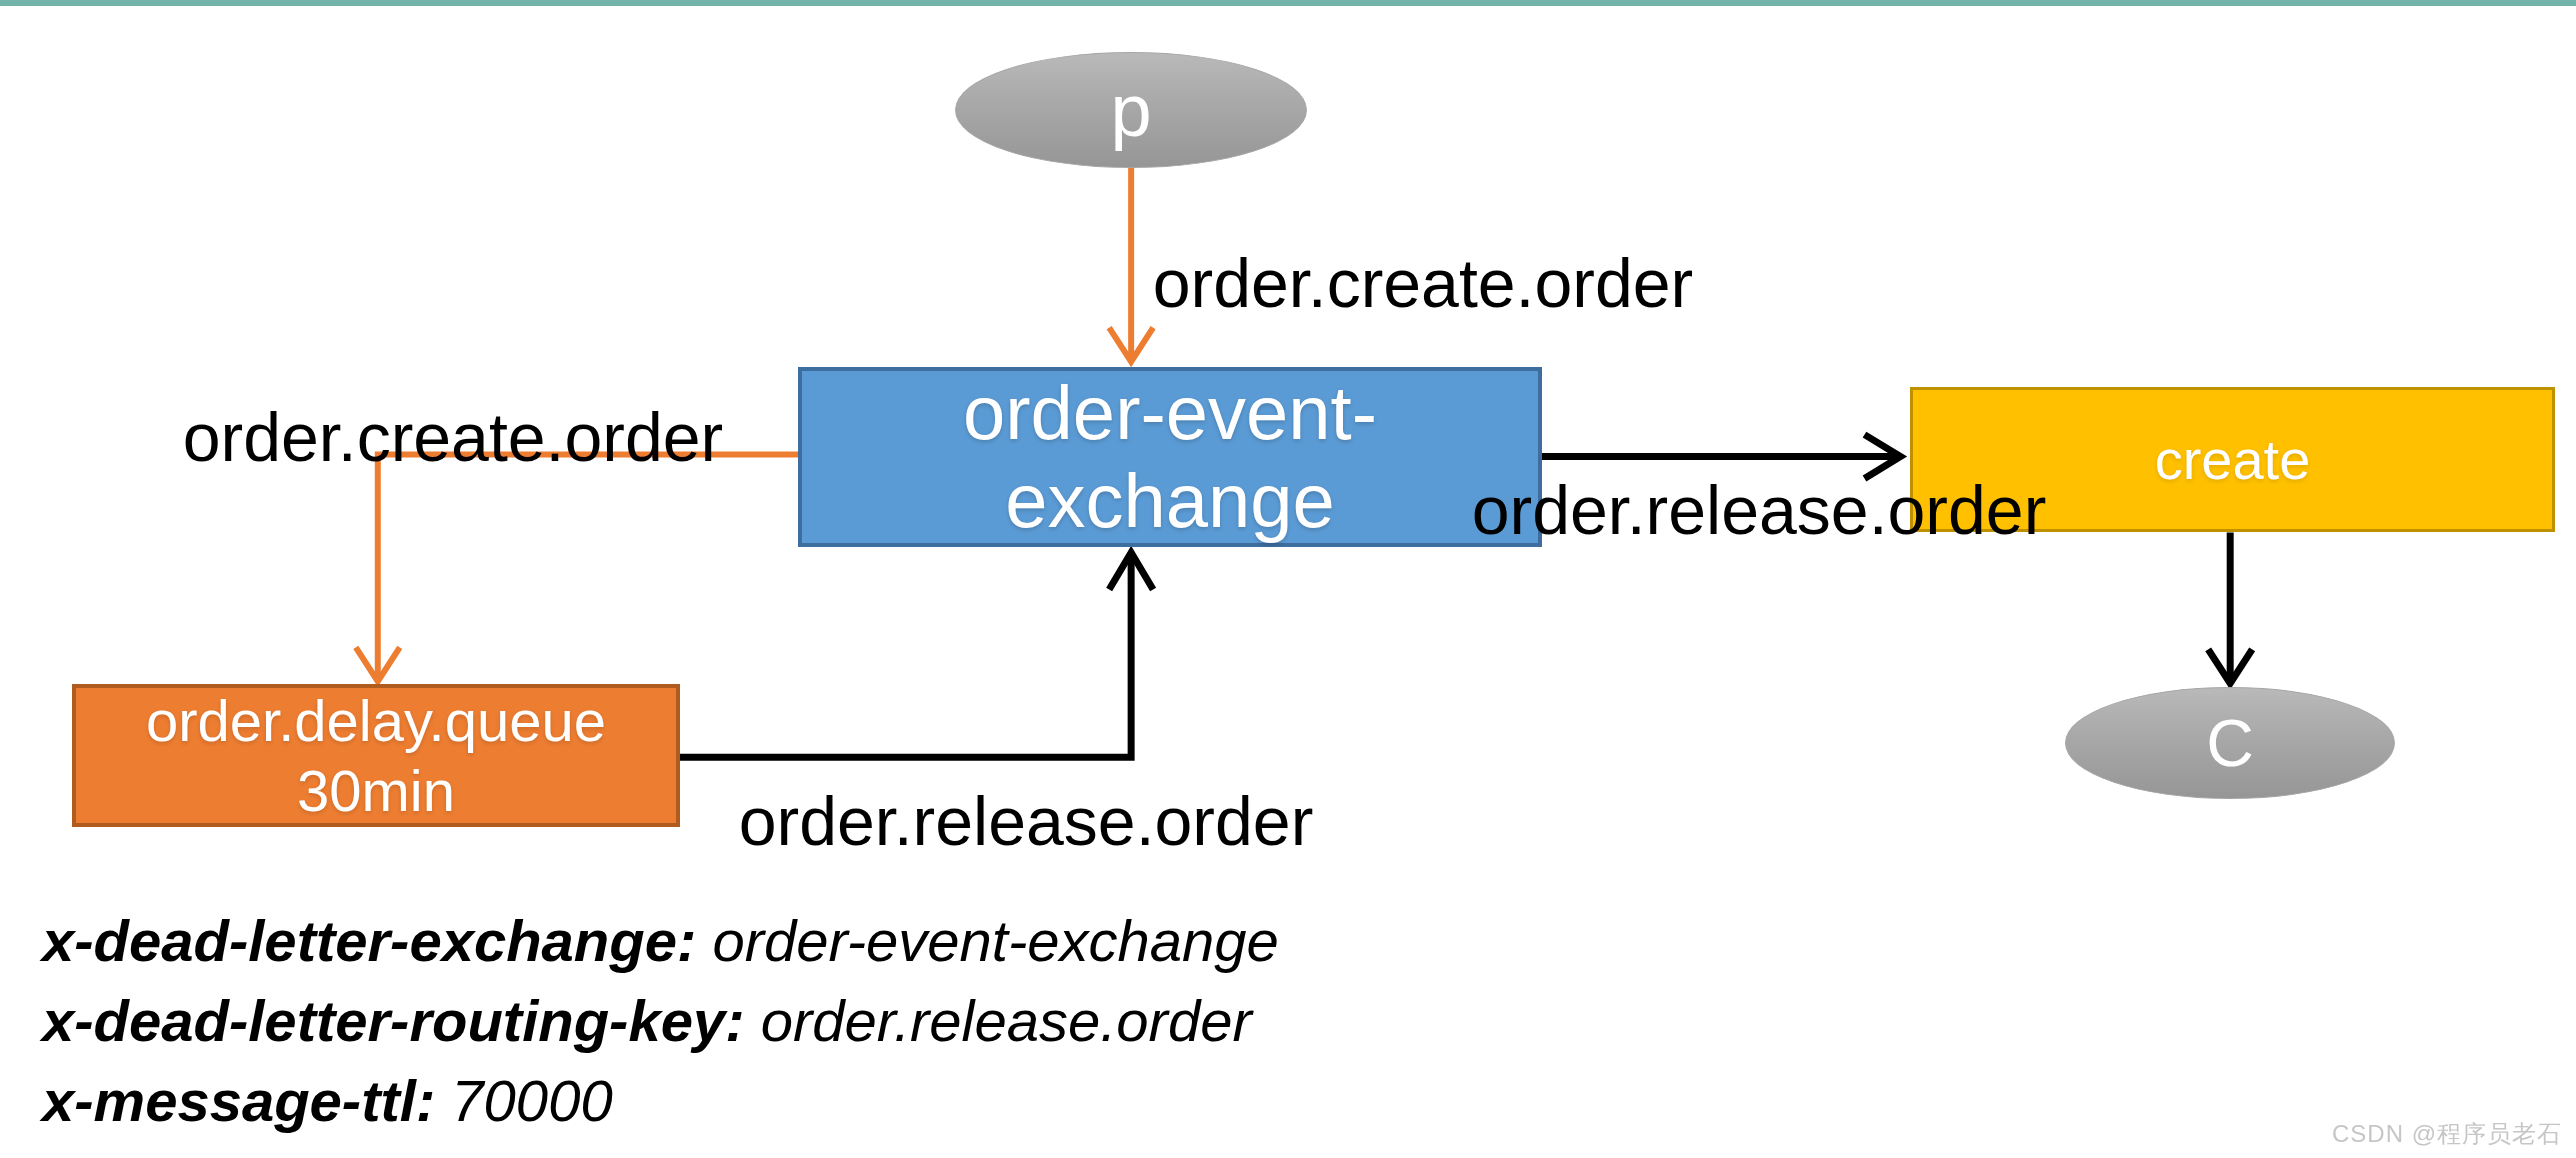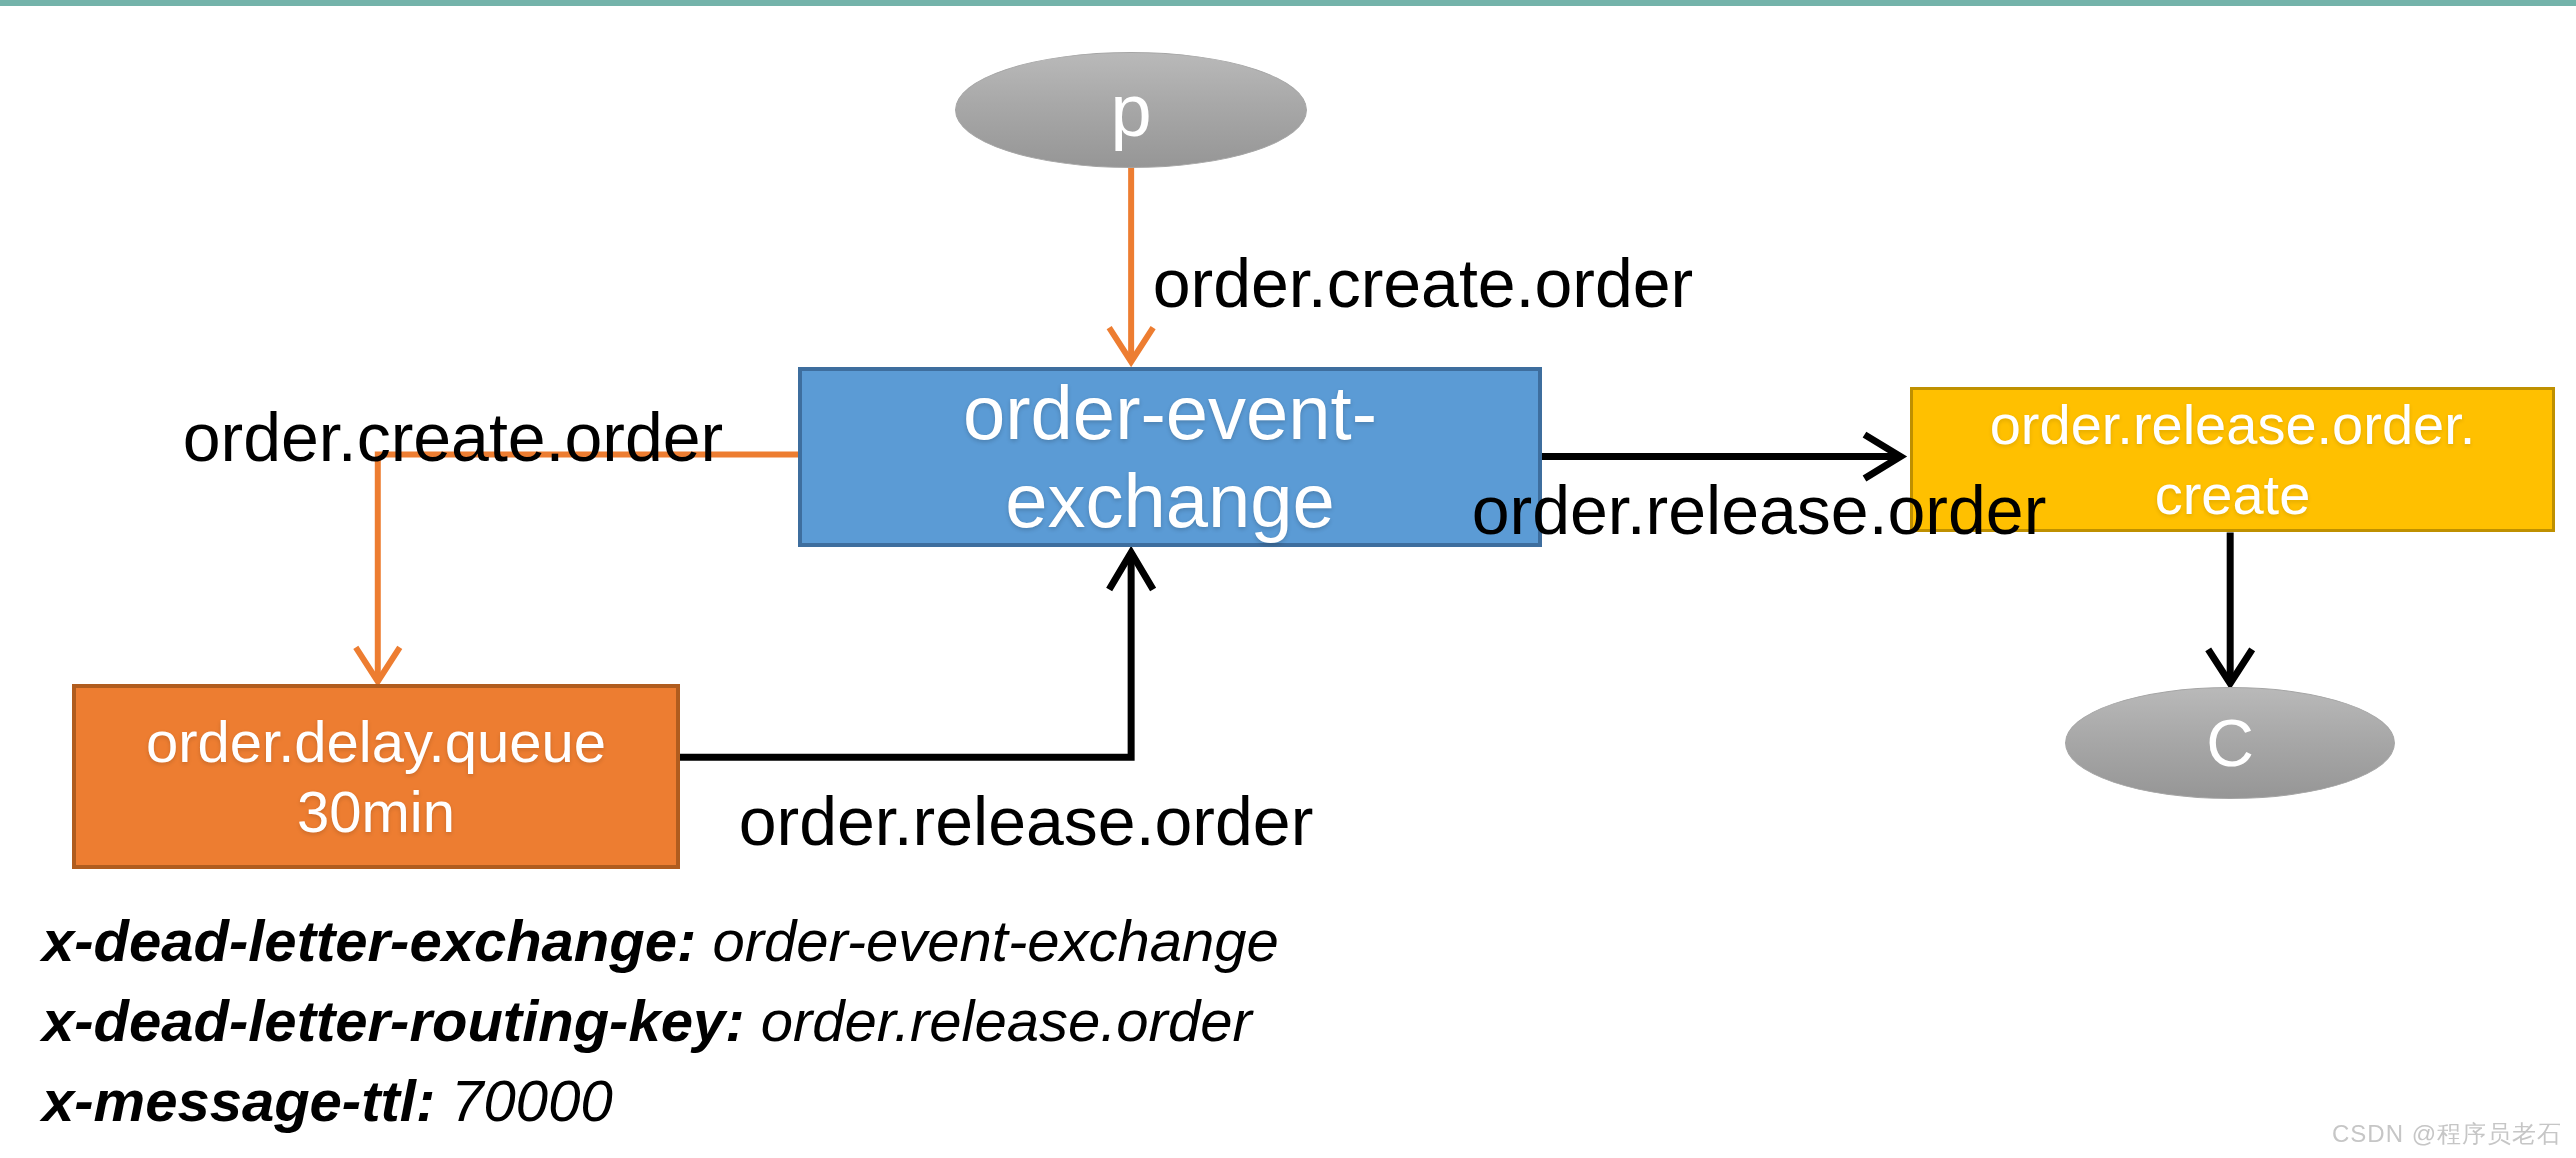--- a/index.html
+++ b/index.html
@@ -42,21 +42,21 @@
   .ellipse-c { left: 2065px; top: 687px; width: 330px; height: 112px; font-size: 66px; }
   .box-exchange {
     left: 798px; top: 367px; width: 744px; height: 180px;
     background: #5B9BD5;
     border: 4px solid #3e6e9e;
     font-size: 76px;
     line-height: 88px;
     text-shadow: 0 2px 4px rgba(0,0,0,0.18);
   }
   .box-delay {
-    left: 72px; top: 684px; width: 608px; height: 185px;
+    left: 72px; top: 684px; width: 608px; height: 143px;
     background: #ED7D31;
     border: 4px solid #b05c1e;
     font-size: 58px;
     line-height: 70px;
     text-shadow: 0 2px 4px rgba(0,0,0,0.15);
   }
   .box-release {
     left: 1910px; top: 387px; width: 645px; height: 145px;
     background: #FFC000;
     border: 3px solid #bf9000;
@@ -137,21 +137,20 @@
     <span>order-event-</span>
     <span>exchange</span>
   </div>
 
   <div class="node box-delay">
     <span>order.delay.queue</span>
     <span>30min</span>
   </div>
 
   <div class="node box-release">
-    <span>order.release.order.</span>
     <span>create</span>
   </div>
 
   <div class="node ellipse ellipse-c">
     <span>C</span>
   </div>
 
   <div class="edge-label label-create-top">order.create.order</div>
   <div class="edge-label label-create-left">order.create.order</div>
   <div class="edge-label label-release-bottom">order.release.order</div>

